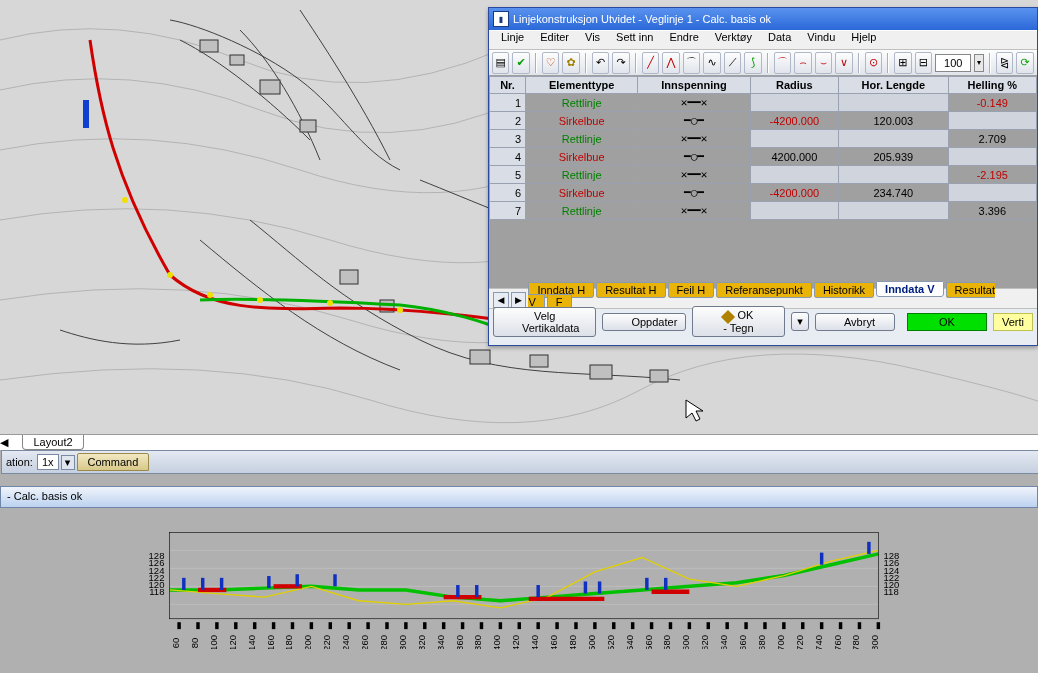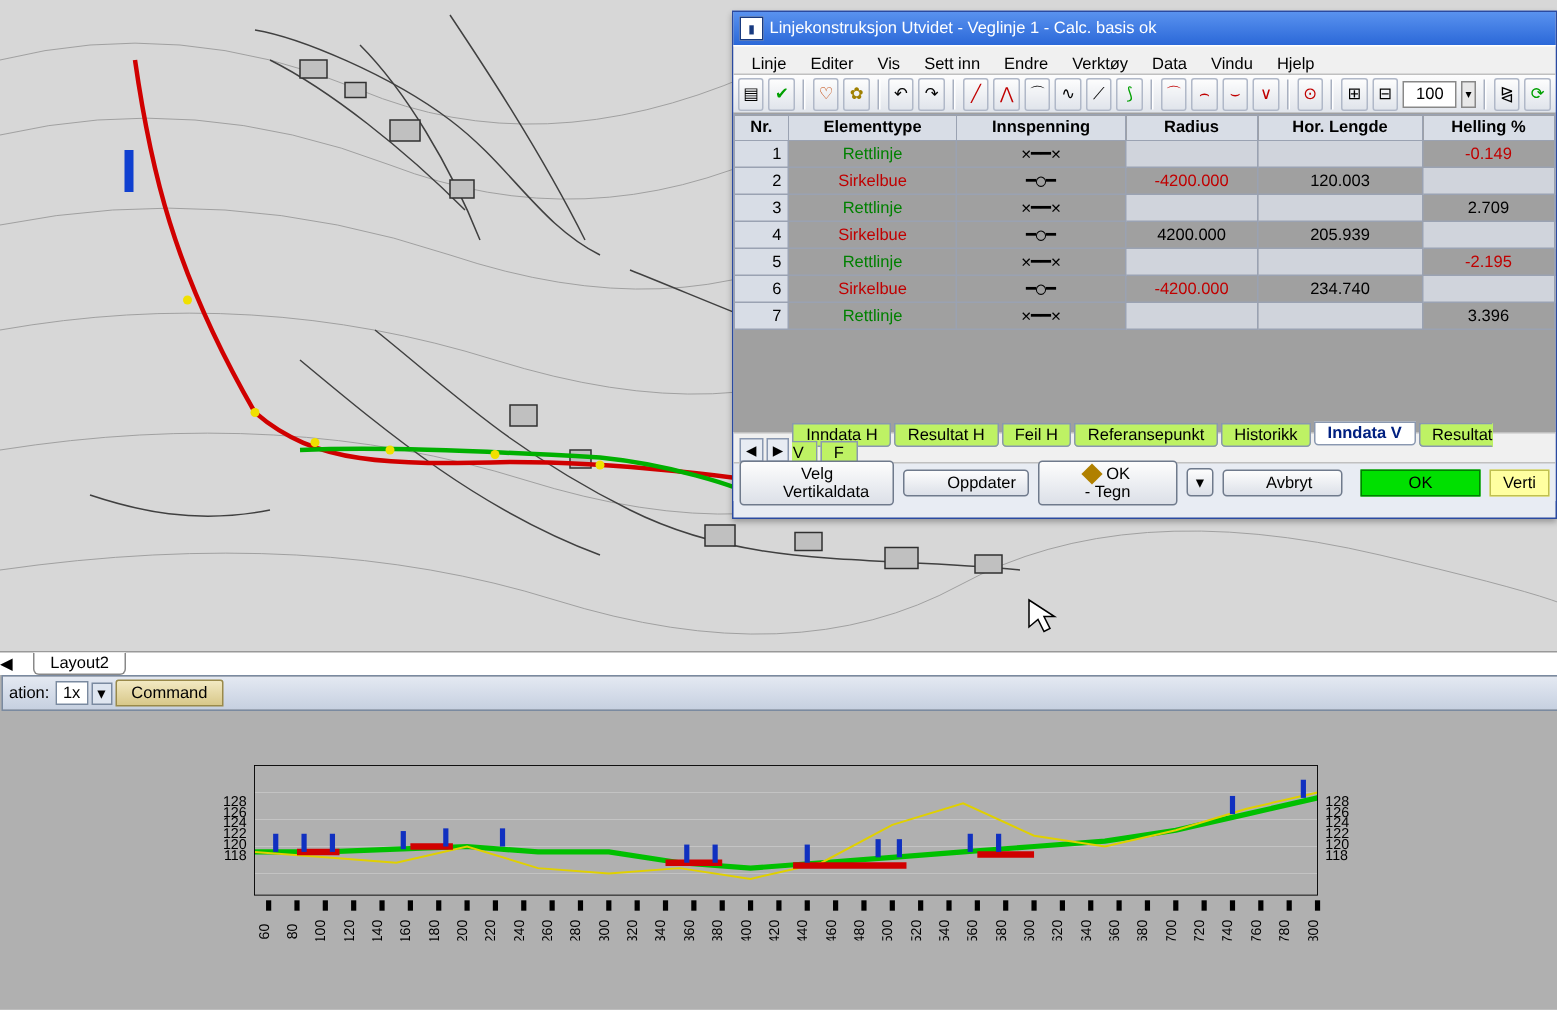--- a/index.html
+++ b/index.html
@@ -25,21 +25,21 @@
   .profile-panel { position: absolute; left: 0; top: 486px; width: 1038px; height: 187px; background: #b0b0b0; }
   .profile-title { height: 22px; background: linear-gradient(#f0f4fb,#bcd2f0); border: 1px solid #6f86a8; color: #000; padding: 3px 6px; }
   .profile-body { position: relative; height: 147px; background: #b0b0b0; padding: 20px 10px 6px 20px; overflow: hidden; }
   .profile-chart { width: 100%; height: 100%; }
 
   
   .dialog { position: absolute; left: 488px; top: 7px; width: 550px; height: 339px; border: 1px solid #2a4aa0; background: #e8ecf3; box-shadow: 0 2px 4px rgba(0,0,0,0.3); }
   .titlebar { height: 22px; background: linear-gradient(#5992ef,#2b68d8); color: #fff; display: flex; align-items: center; padding: 0 4px; }
   .titlebar .app-icon { width: 16px; height: 16px; background: #fff; border: 1px solid #183a80; display: inline-flex; align-items: center; justify-content: center; font-size: 8px; color: #183a80; margin-right: 4px; }
   .titlebar .title-text { font-weight: normal; }
-  .menubar { height: 20px; background: #f0f0f0; display: flex; align-items: flex-end; border-bottom: 1px solid #c0c0c0; border-top: 1px solid #fff; padding: 0 4px; }
+  .menubar { height: 20px; background: #f0f0f0; display: flex; align-items: flex-start; border-bottom: 1px solid #c0c0c0; border-top: 1px solid #fff; padding: 0 4px; }
   .menubar span { margin: 0 8px; }
   .toolbar { height: 26px; background: linear-gradient(#fdfdfd,#e0e4eb); border-bottom: 1px solid #a0a0a0; display: flex; align-items: center; padding: 0 3px; gap: 3px; }
   .tbtn { width: 22px; height: 22px; border: 1px solid #b0b8c8; background: linear-gradient(#fdfdfd,#e0e4eb); display: inline-flex; align-items: center; justify-content: center; border-radius: 2px; }
   .tsep { width: 2px; height: 20px; border-left: 1px solid #a8b0c0; border-right: 1px solid #fff; margin: 0 2px; }
   .zoom-input { width: 36px; height: 18px; border: 1px solid #888; background: #fff; text-align: center; padding: 1px 2px; }
   .tdrop { width: 12px; height: 18px; border: 1px solid #888; background: #e8e8e8; text-align: center; line-height: 16px; font-size: 8px; }
 
   
   .table-wrap { height: 212px; overflow: auto; background: #a0a0a0; }
   table { border-collapse: collapse; width: 100%; }
@@ -49,21 +49,21 @@
   td.nr { background: #d8dde6; text-align: right; width: 36px; }
   td.green { color: #008000; }
   td.red { color: #c00000; }
   td.neg { color: #c00000; }
   td.grey { background: #d0d4dc; }
   .inns-symbol { display:inline-block; font-family:monospace; }
 
   
   .dlg-bottom-tabs { height: 20px; background: #f0f0f0; display: flex; align-items: flex-end; padding: 0 4px; border-top: 1px solid #c0c0c0; }
   .dlg-bottom-tabs .nav { border: 1px solid #8a98b0; background: #e8ecf3; width: 16px; height: 16px; text-align: center; line-height: 14px; margin-right: 2px; font-size: 9px; }
-  .dlg-tab { border: 1px solid #8a98b0; border-top: 1px solid #8a98b0; border-radius: 0 0 3px 3px; padding: 1px 8px; margin-right: 2px; background: #bef264; }
+  .dlg-tab { border: 1px solid #8a98b0; border-top: 1px solid #8a98b0; border-radius: 0 0 3px 3px; padding: 1px 8px; margin-right: 2px; background: #eab308; }
   .dlg-tab.active { background: #fff; color: #002080; font-weight: bold; position: relative; top: -1px; }
   .dlg-buttons { height: 26px; display: flex; align-items: center; padding: 3px 4px; gap: 6px; background: #e8ecf3; border-top: 1px solid #c0c0c0; }
   .dbtn { border: 1px solid #6f7a8c; background: linear-gradient(#fdfdfd,#dce0e8); padding: 2px 28px; border-radius: 3px; min-width: 80px; text-align: center; }
   .pencil { display:inline-block; width:10px; height:10px; background:#b08000; transform:rotate(45deg); margin-right:4px; vertical-align:middle; }
   .dbtn.small { min-width: 18px; padding: 2px 4px; }
   .status-ok { background: #00e000; border: 1px solid #008000; min-width: 80px; text-align: center; padding: 2px 4px; }
   .status-vt { background: #ffffa0; border: 1px solid #c0c050; min-width: 40px; text-align: center; padding: 2px 4px; }
 </style>
 </head>
 <body>
@@ -131,20 +131,21 @@
 </div>
 
 <div class="command-bar">
   <span class="lbl">ation:</span>
   <span class="seg">1x</span>
   <span class="dd">▾</span>
   <span class="cmd-tab">Command</span>
 </div>
 
 <div class="profile-panel">
+  <div class="profile-title"> - Calc. basis ok</div>
   <div class="profile-body">
     <svg class="profile-chart" id="profile-chart" viewBox="0 0 900 140">
         <line x1="40" y1="88.33333333333334" x2="860" y2="88.33333333333334" stroke="#cfcfcf" stroke-width="0.5"></line>
         <line x1="40" y1="67.5" x2="860" y2="67.5" stroke="#cfcfcf" stroke-width="0.5"></line>
         <line x1="40" y1="46.666666666666664" x2="860" y2="46.666666666666664" stroke="#cfcfcf" stroke-width="0.5"></line>
         <line x1="40" y1="25.833333333333336" x2="860" y2="25.833333333333336" stroke="#cfcfcf" stroke-width="0.5"></line>
         <rect x="48.93333333333334" y="109" width="4" height="8" fill="#000"></rect>
         <rect x="70.8" y="109" width="4" height="8" fill="#000"></rect>
         <rect x="92.66666666666666" y="109" width="4" height="8" fill="#000"></rect>
         <rect x="114.53333333333333" y="109" width="4" height="8" fill="#000"></rect>

